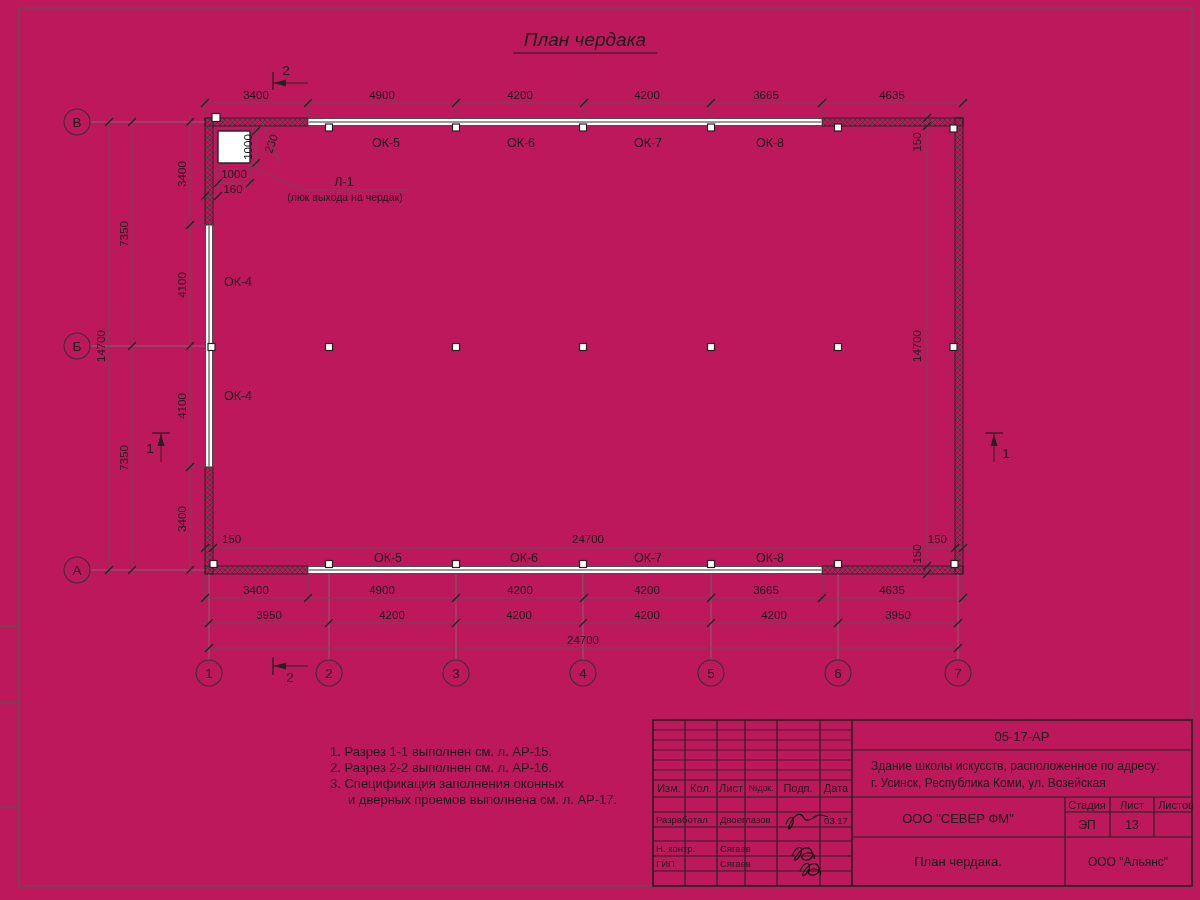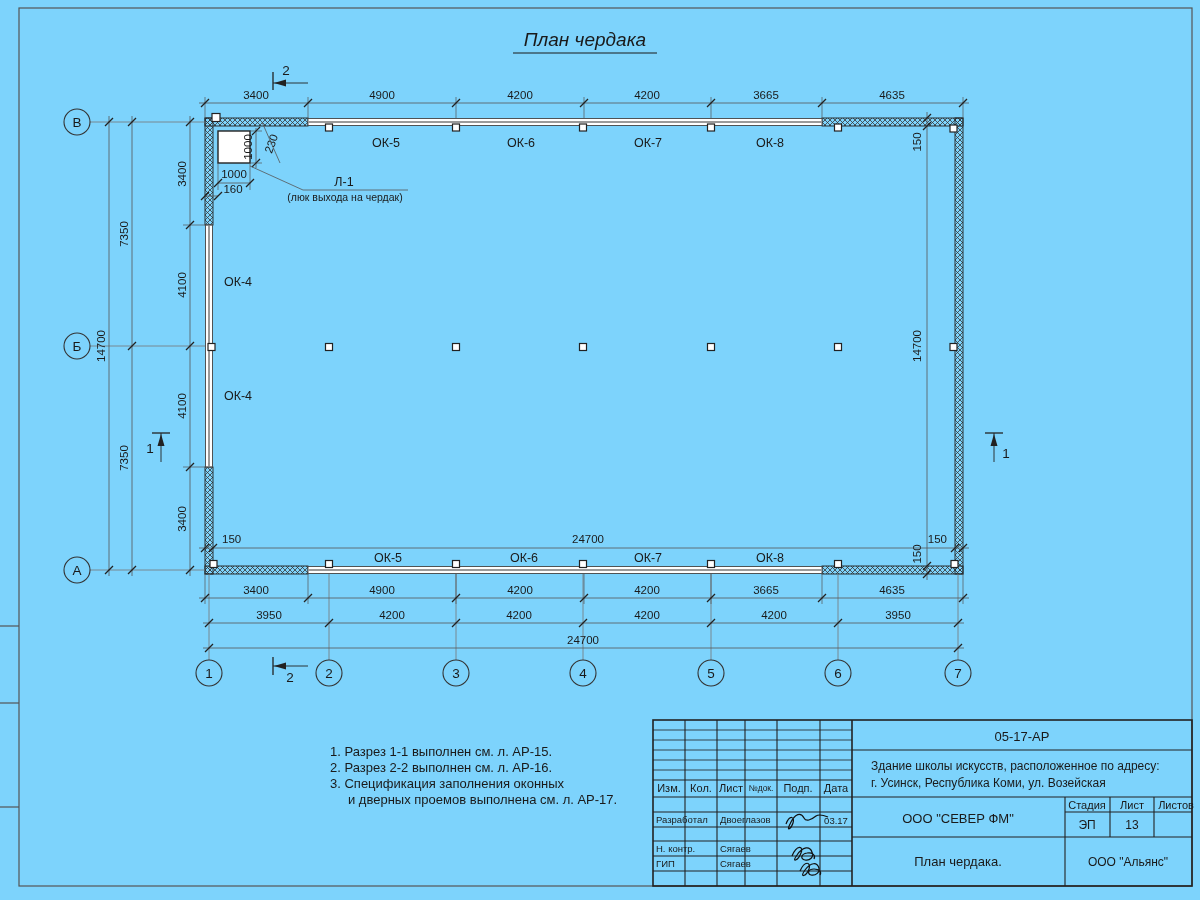--- a/index.html
+++ b/index.html
@@ -1,16 +1,16 @@
 <!DOCTYPE html>
 <html><head>
 <meta charset="utf-8">
 <style>
   html,body{margin:0;padding:0;background:#e8e8e8;}
-  .sheet{position:relative;width:1200px;height:900px;background:#7dd3fc;margin:0 auto;overflow:hidden;
+  .sheet{position:relative;width:1200px;height:900px;background:#be185d;margin:0 auto;overflow:hidden;
          font-family:"Liberation Sans", sans-serif;}
   svg{display:block;}
   text{font-family:"Liberation Sans", sans-serif;fill:#1a1a1a;}
   .title{font-size:19px;font-style:italic;}
   .dim{font-size:11.5px;}
   .win{font-size:12.5px;}
   .bub{font-size:13.5px;}
   .sec{font-size:13.5px;}
   .note{font-size:13px;}
   .tb{font-size:11px;}

